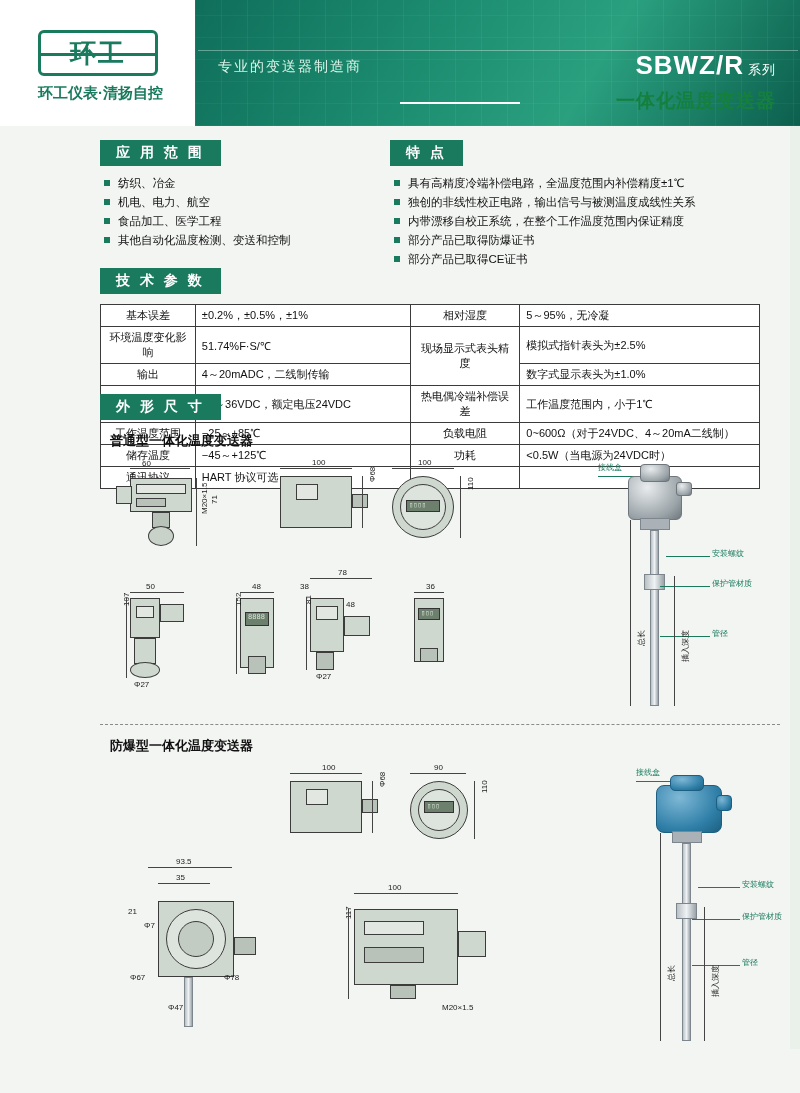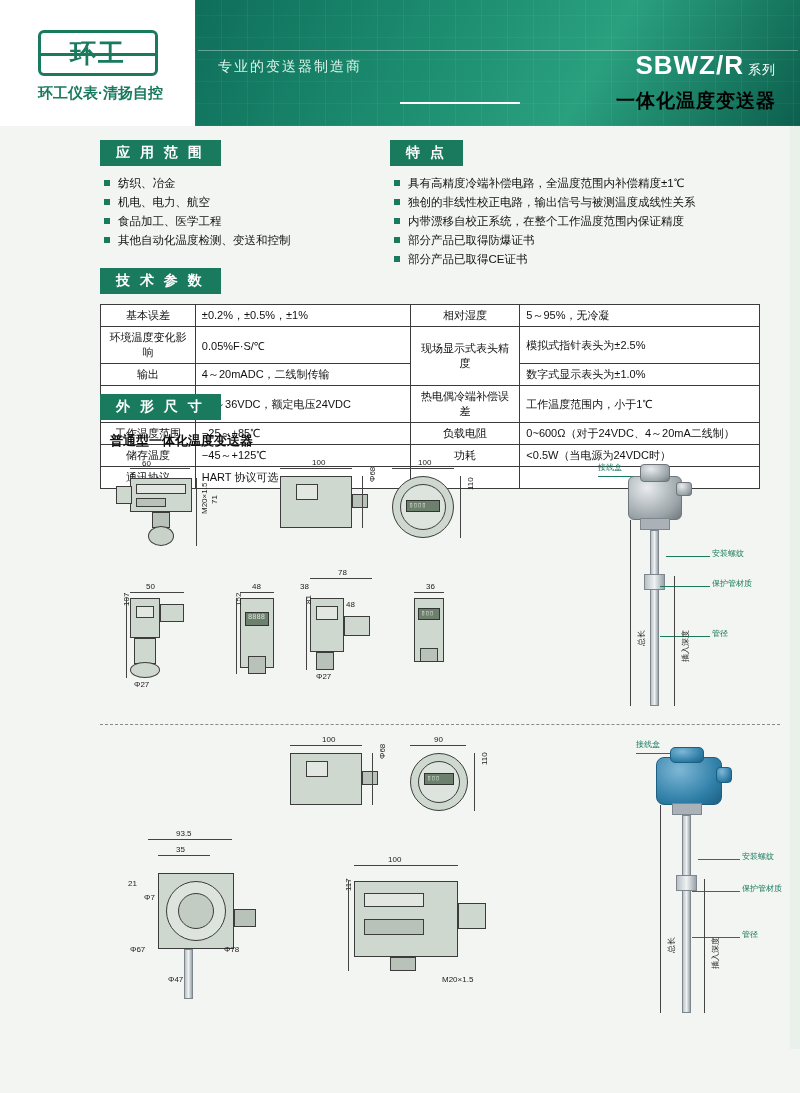--- a/index.html
+++ b/index.html
@@ -64,21 +64,21 @@
     font-size: 26px; font-weight: bold; letter-spacing: 1px;
   }
   .series small { font-size: 13px; font-weight: normal; margin-left: 4px; letter-spacing:1px;}
   .prod-name-wrap{
     position:absolute; right: 0; top: 88px; width: 400px; height: 30px;
   }
   .prod-name-wrap:before{
     content:""; position:absolute; left:0; top: 14px; width: 120px; height: 2px; background:#ffffff;
   }
   .prod-name {
-    position:absolute; right: 24px; top: 0; color:#000000; font-size: 19px; font-weight:bold; letter-spacing:1px;
+    position:absolute; right: 24px; top: 0; color:#15803d; font-size: 19px; font-weight:bold; letter-spacing:1px;
   }
 
   
   .content {
     position:absolute; top:126px; left:0; right:0; bottom: 0;
     background:#f2f5f2;
   }
 
   .sect-title {
     display:inline-block;
@@ -217,21 +217,21 @@
       <table class="spec">
         <tbody>
             <tr>
           <td class="k">基本误差</td>
           <td class="v">±0.2%，±0.5%，±1%</td>
           <td class="k2">相对湿度</td>
           <td class="v2">5～95%，无冷凝</td>
         </tr>
         <tr>
           <td class="k">环境温度变化影响</td>
-          <td class="v">0.05%F·S/℃</td>
+          <td class="v">51.74%F·S/℃</td>
           <td class="k2" rowspan="2">现场显示式表头精度</td>
           <td class="v2">模拟式指针表头为±2.5%</td>
         </tr>
         <tr>
           <td class="k">输出</td>
           <td class="v">4～20mADC，二线制传输</td>
           <td class="v2">数字式显示表头为±1.0%</td>
         </tr>
         <tr>
           <td class="k">供电电压</td>
@@ -374,20 +374,21 @@
           <div class="lcd" style="left:318px; top:152px; width:22px; height:12px;">
               <div class="seg">▯▯▯</div>
             </div>
           <div class="box dark" style="left:320px; top:192px; width:18px; height:14px;"></div>
         </div>
       </div>
 
       <div class="divider"></div>
 
       
+      <div class="sub-title">防爆型一体化温度变送器</div>
 
       <div class="draw-area" style="height:300px;">
 
         <div>
           <div class="lbl" style="left:222px; top:2px;">100</div>
           <div class="dimline hline" style="left:190px; top:12px; width:72px;"></div>
           <div class="box" style="left:190px; top:20px; width:72px; height:52px;"></div>
           <div class="box light" style="left:206px; top:28px; width:22px; height:16px;"></div>
           <div class="box dark" style="left:262px; top:38px; width:16px; height:14px;"></div>
           <div class="lblv" style="left:278px; top:26px;">Φ68</div>

